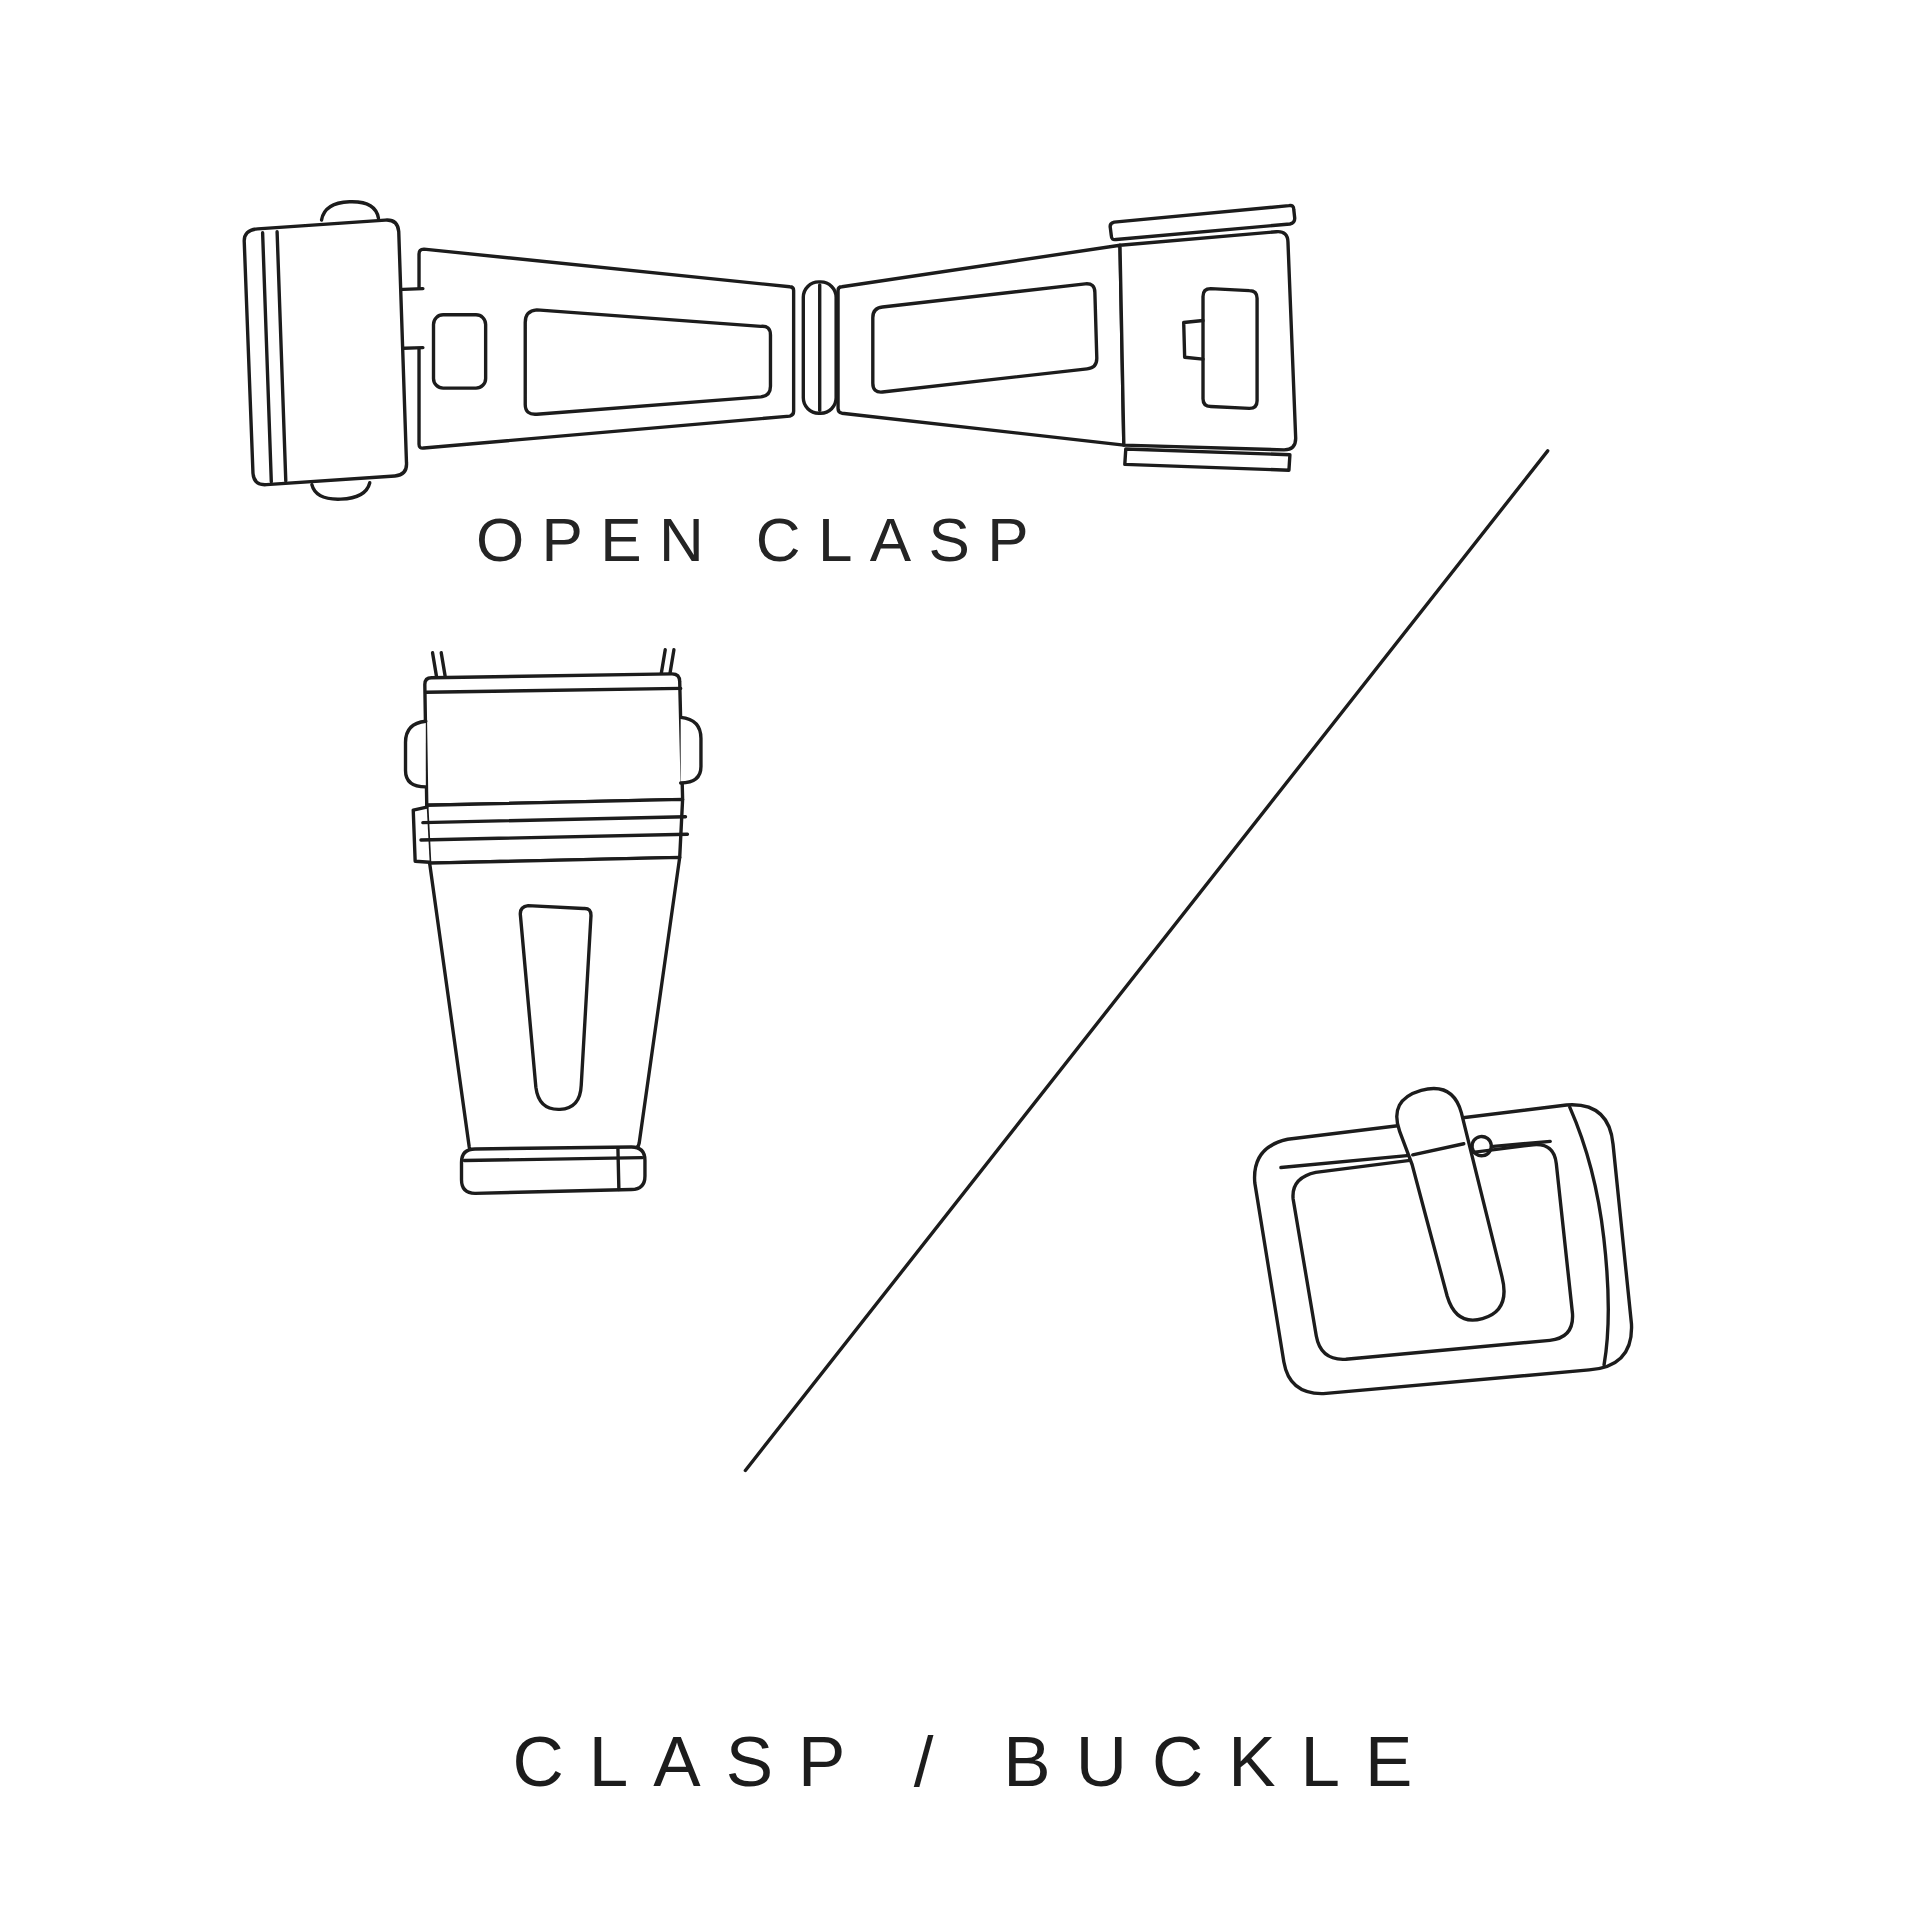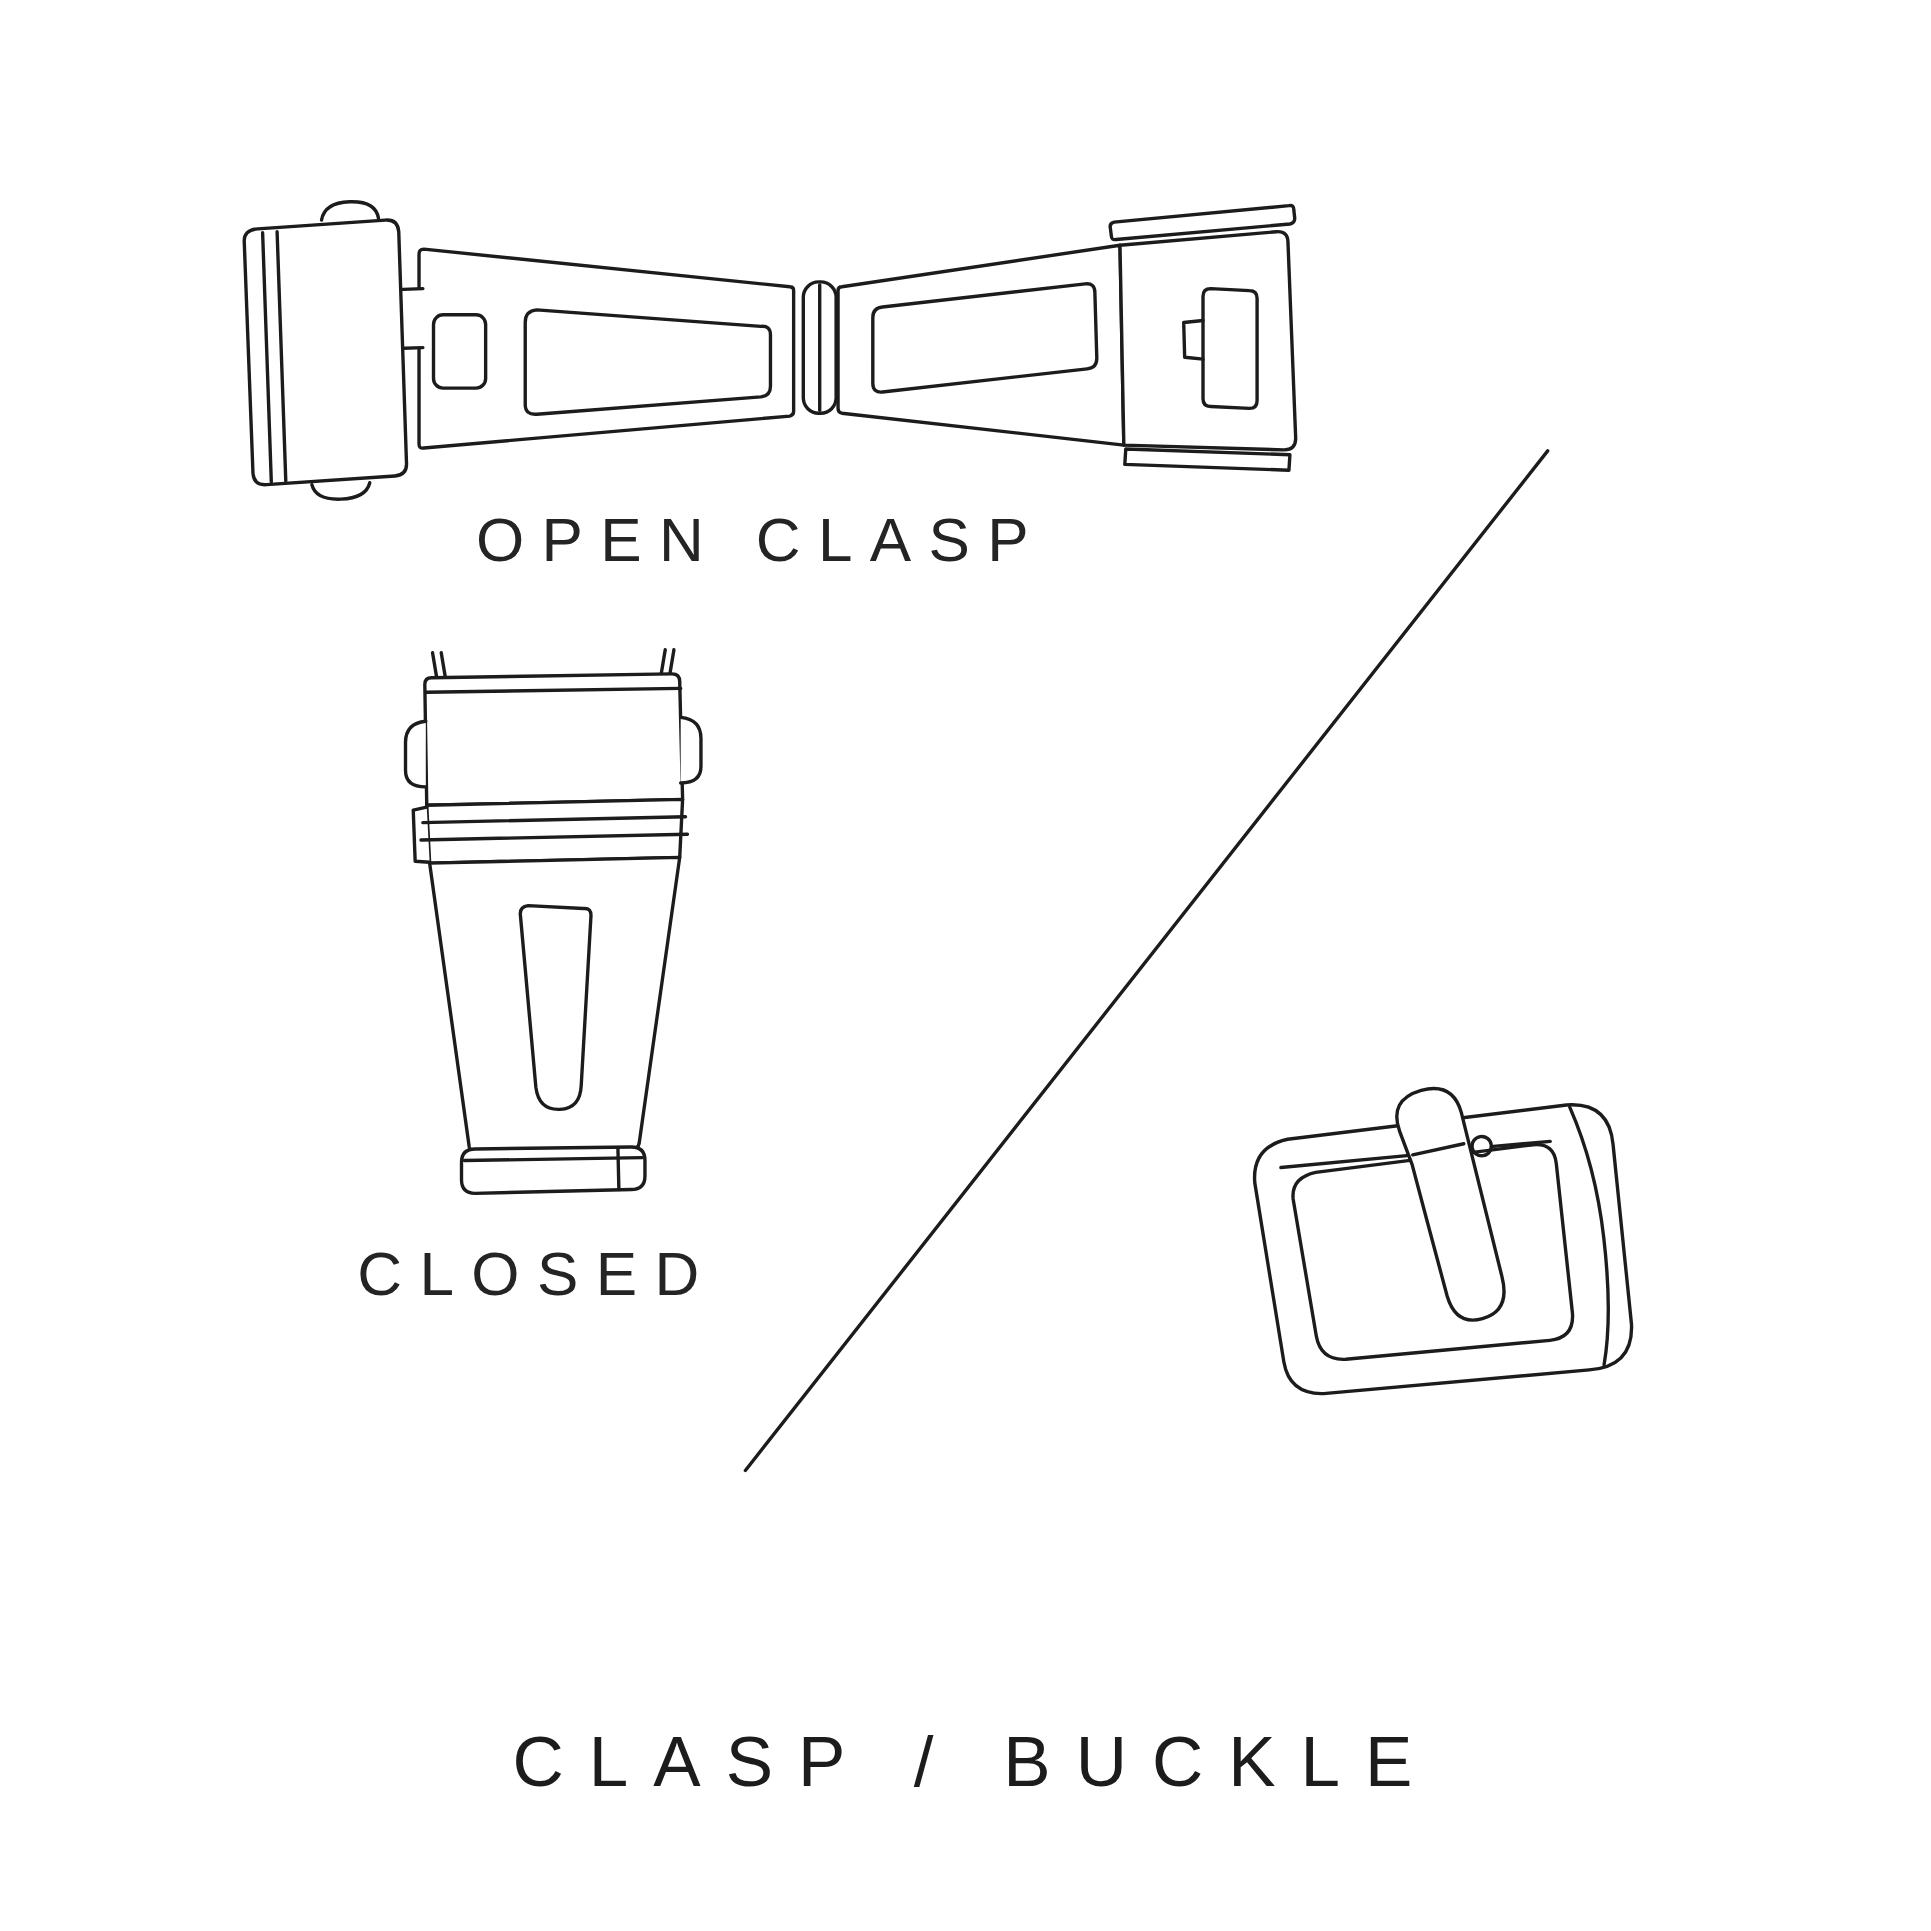--- a/index.html
+++ b/index.html
@@ -132,18 +132,17 @@
       <path class="open-stroke thin" d="M1562 1195 L1621 1198"></path>
 
       <path class="shape" d="M1476 1202 L1468 1166 Q1461 1132 1496 1127 Q1530 1123 1534 1156 L1552 1330 Q1556 1366 1526 1370 Q1498 1374 1493 1342 L1483 1260 Z"></path>
       <path class="open-stroke" d="M1478 1192 L1532 1188"></path>
     </g>
 
   </svg>
 
   <div class="label label-open">OPEN CLASP</div>
 
-  <div class="label label-closed">CLOSED</div>
 
   <div class="title">CLASP / BUCKLE</div>
 
 </div>
 
 
 </body></html>

